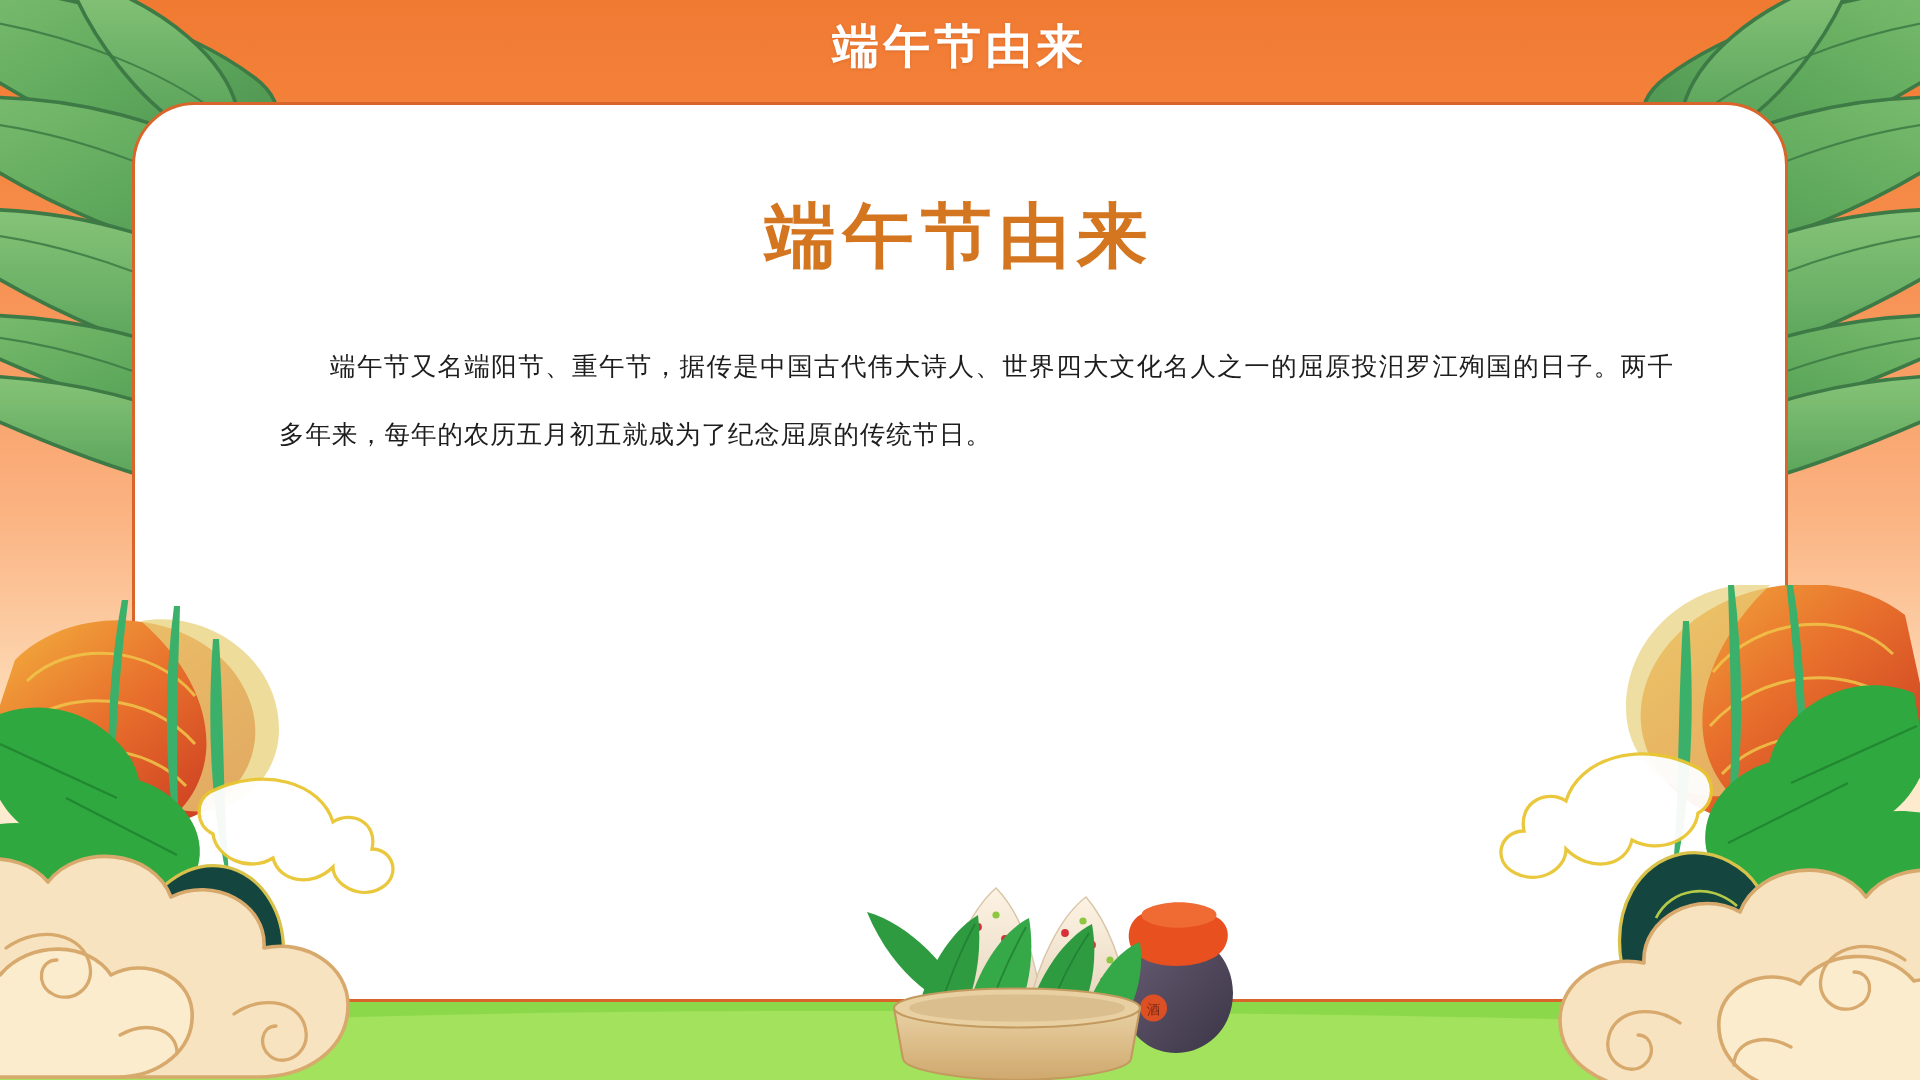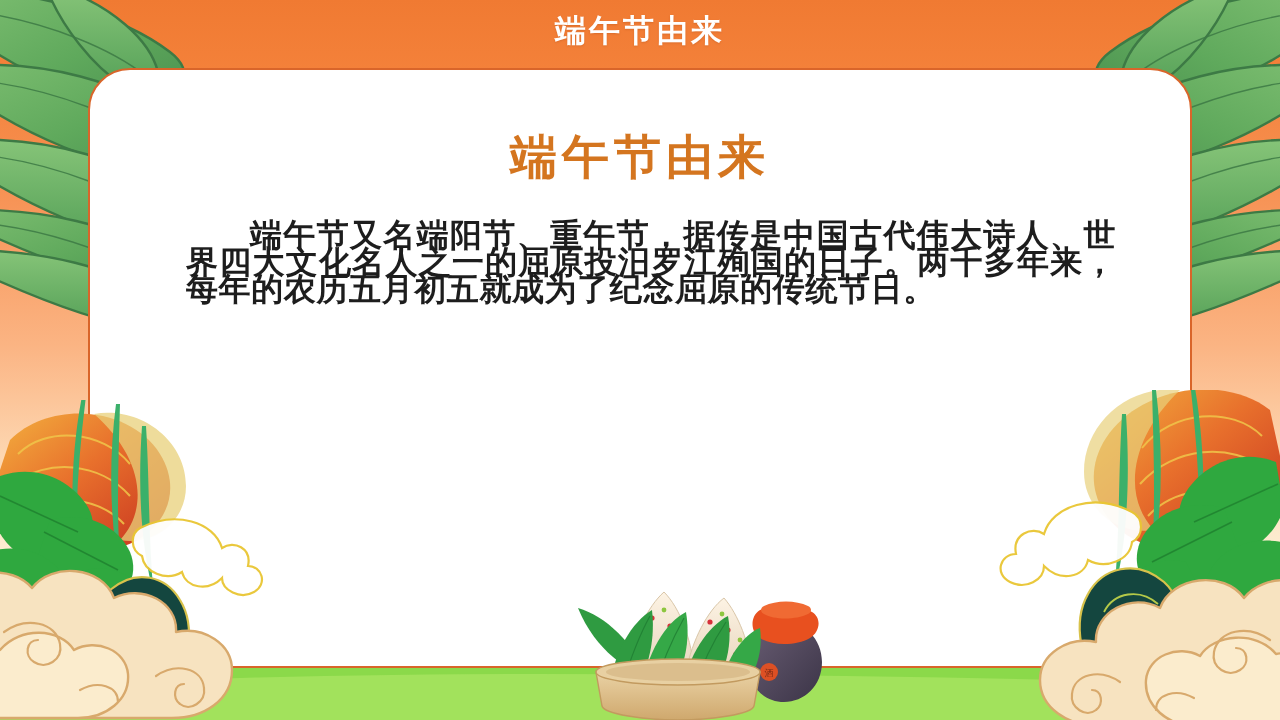--- a/index.html
+++ b/index.html
@@ -98,26 +98,25 @@
     letter-spacing: 5px;
     z-index: 20;
   }
   #body-text {
     position: absolute;
     top: 222px;
     left: 186px;
     width: 930px;
     z-index: 20;
     color: #1d1d1d;
-    font-size: 32px;
-    line-height: 27px;
+    font-size: 17px;
+    line-height: 45px;
     letter-spacing: 0.6px;
     text-align: justify;
     text-justify: inter-ideograph;
-    font-weight: bold;
   }
   #body-text p {
     margin: 0;
     text-indent: 2em;
   }
 
   
   .leaf-layer { position: absolute; inset: 0; z-index: 5; pointer-events: none; }
 
   

